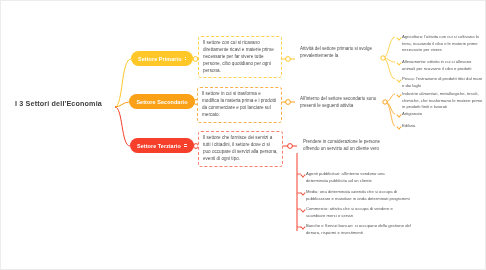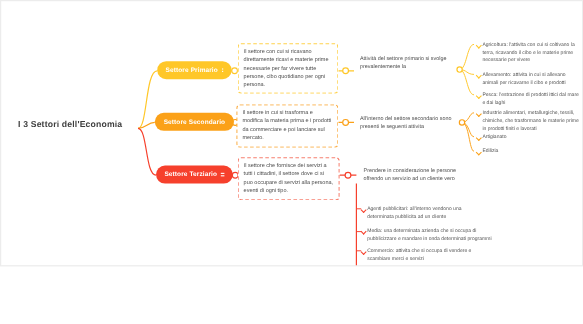--- a/index.html
+++ b/index.html
@@ -10,21 +10,21 @@
   body {
     width: 486px;
     height: 270px;
     overflow: hidden;
     font-family: "Liberation Sans", sans-serif;
     color: #4a4a4a;
   }
   #canvas {
     position: relative;
     width: 486px;
-    height: 222px;
+    height: 270px;
     background: #ffffff;
     box-sizing: border-box;
     border: 1px solid #ececec;
     overflow: hidden;
   }
   #links {
     position: absolute;
     left: 0; top: 0;
     width: 486px;
     height: 270px;

